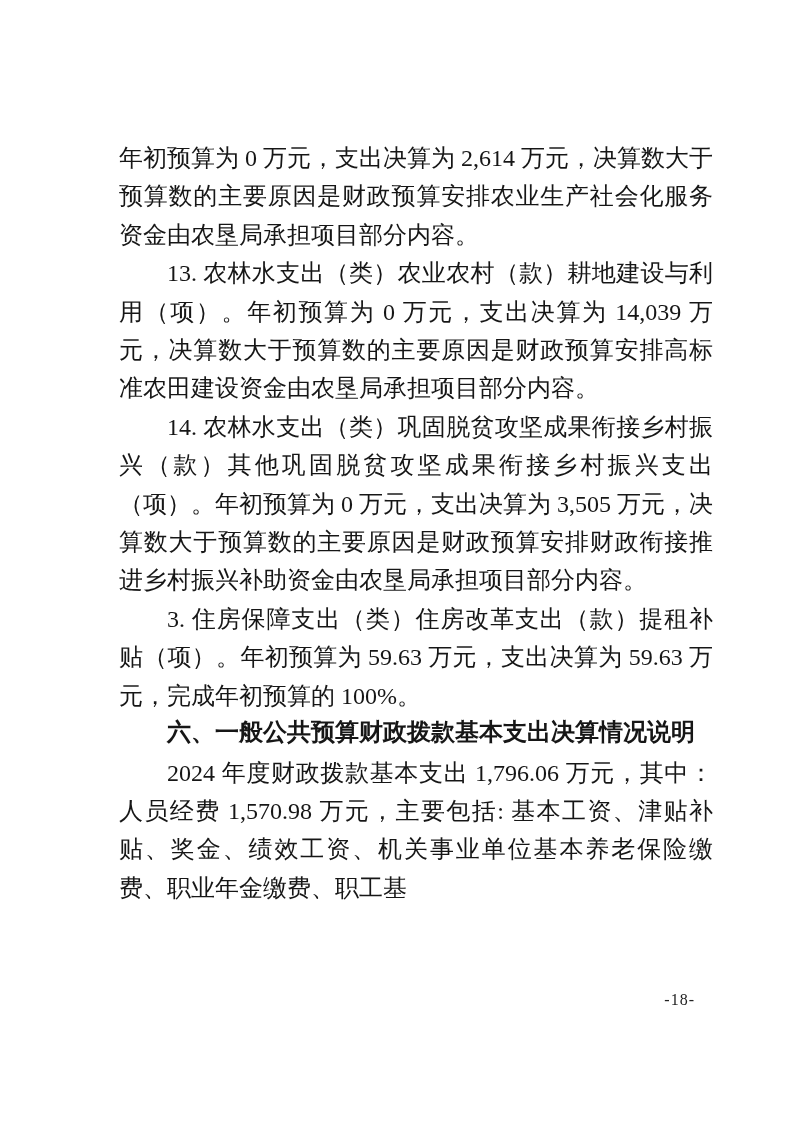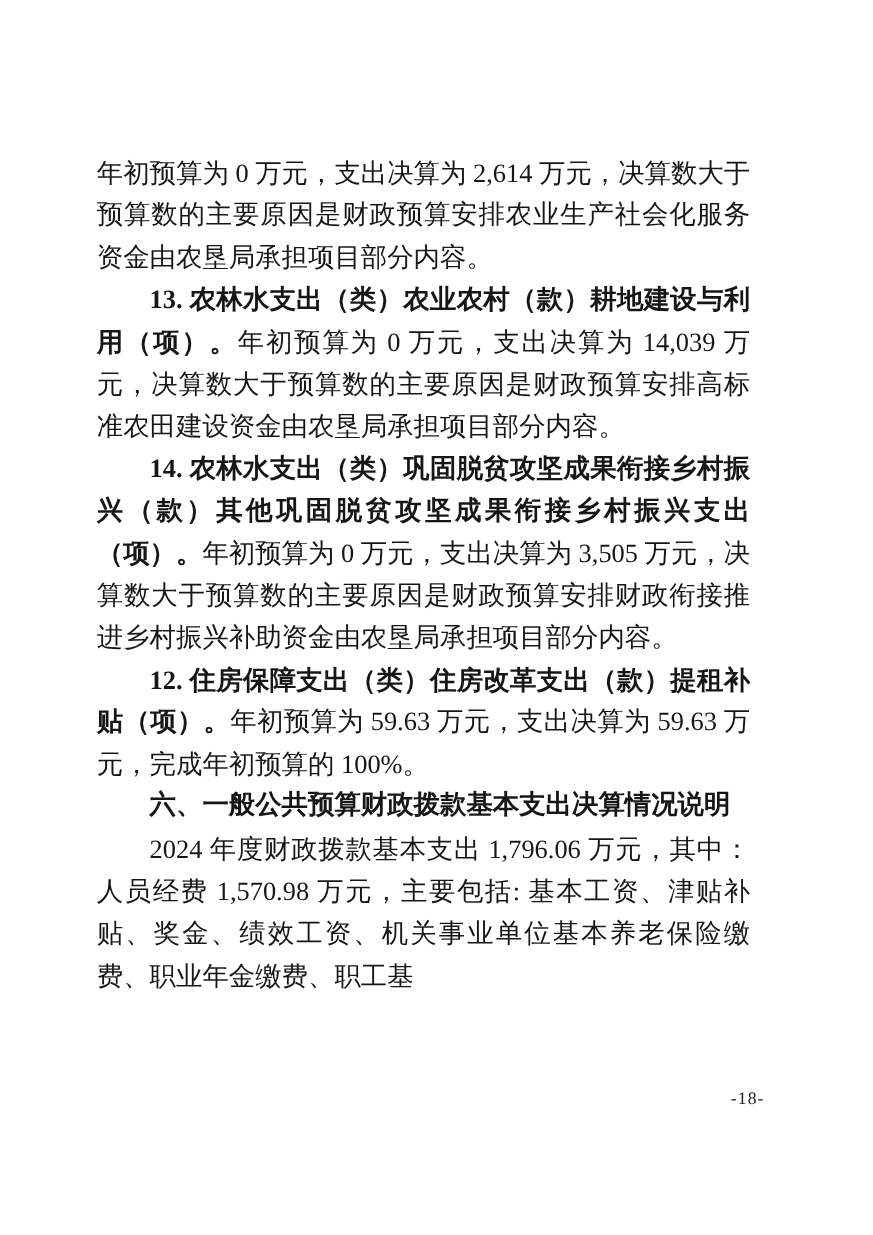--- a/index.html
+++ b/index.html
@@ -9,33 +9,33 @@
     height: 1123px;
     background: #ffffff;
     position: relative;
     overflow: hidden;
     font-family: "Liberation Serif", serif;
     color: #161616;
   }
   .page { position: absolute; inset: 0; background: #ffffff; }
   .content {
     position: absolute;
-    left: 88px;
+    left: 119px;
     top: 139px;
     width: 594px;
   }
   .para {
     margin: 0;
     font-size: 24px;
     line-height: 38.4px;
     text-align: justify;
     word-break: break-all;
   }
   .indent { text-indent: 48px; }
-  .lead { font-weight: bold; }
+  .lead { font-weight: normal; }
   .heading {
     font-family: Liberation Mono, monospace;
     font-weight: bold;
     text-align: left;
   }
   .page-number {
     position: absolute;
     top: 991px;
     right: 99px;
     font-size: 16px;
@@ -49,21 +49,21 @@
 <div class="page">
   <div class="content">
 
     <p class="para">年初预算为 0 万元，支出决算为 2,614 万元，决算数大于预算数的主要原因是财政预算安排农业生产社会化服务资金由农垦局承担项目部分内容。</p>
 
     <p class="para indent"><span class="lead">13. 农林水支出（类）农业农村（款）耕地建设与利用（项）。</span><span>年初预算为 0 万元，支出决算为 14,039 万元，决算数大于预算数的主要原因是财政预算安排高标准农田建设资金由农垦局承担项目部分内容。</span></p>
 
     <p class="para indent"><span class="lead">14. 农林水支出（类）巩固脱贫攻坚成果衔接乡村振兴（款）其他巩固脱贫攻坚成果衔接乡村振兴支出（项）。</span><span>年初预算为 0 万元，支出决算为 3,505 万元，决算数大于预算数的主要原因是财政预算安排财政衔接推进乡村振兴补助资金由农垦局承担项目部分内容。</span></p>
 
 
-    <p class="para indent"><span class="lead">12. 住房保障支出（类）住房改革支出（款）提租补贴（项）。</span><span>年初预算为 59.63 万元，支出决算为 59.63 万元，完成年初预算的 100%。</span></p>
+    <p class="para indent"><span class="lead">3. 住房保障支出（类）住房改革支出（款）提租补贴（项）。</span><span>年初预算为 59.63 万元，支出决算为 59.63 万元，完成年初预算的 100%。</span></p>
 
     <p class="para indent heading">六、一般公共预算财政拨款基本支出决算情况说明</p>
 
     <p class="para indent">2024 年度财政拨款基本支出 1,796.06 万元，其中：人员经费 1,570.98 万元，主要包括: 基本工资、津贴补贴、奖金、绩效工资、机关事业单位基本养老保险缴费、职业年金缴费、职工基</p>
 
   </div>
 
   <div class="page-number">-18-</div>
 </div>
 

